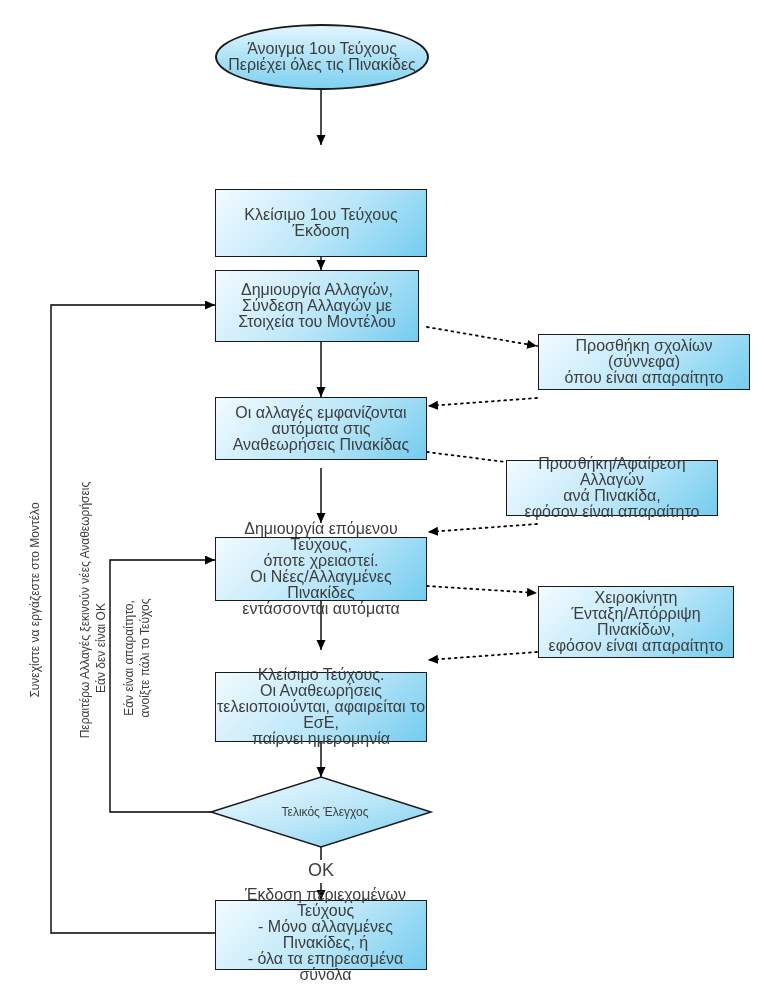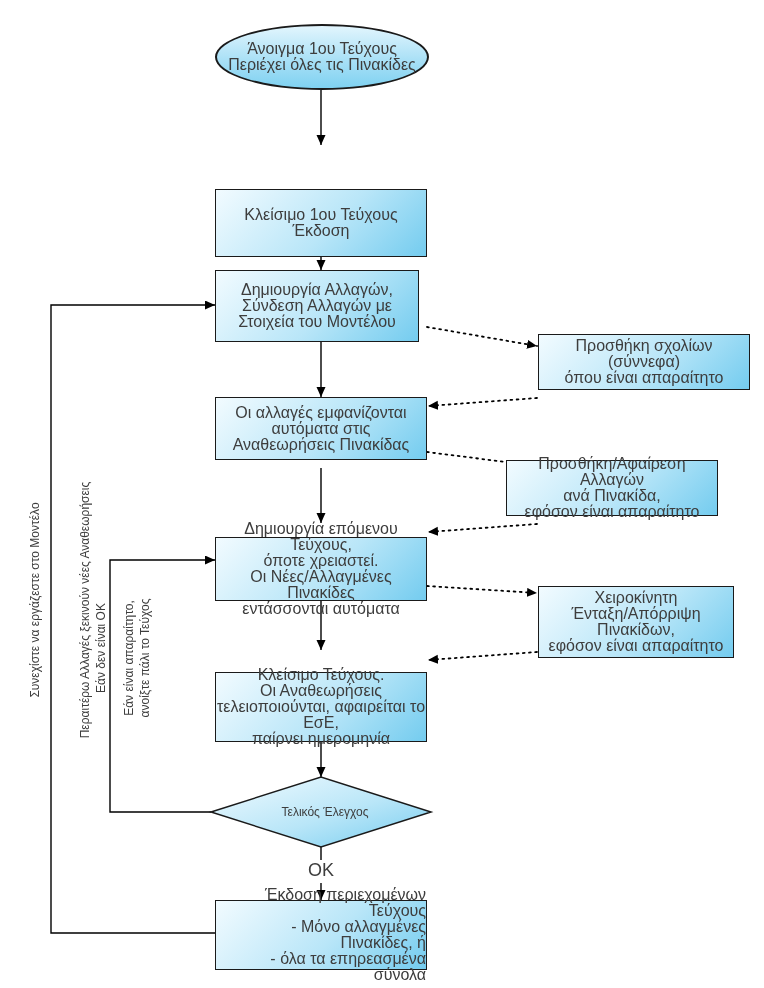--- a/index.html
+++ b/index.html
@@ -20,21 +20,21 @@
     background:linear-gradient(135deg,var(--fill-light) 0%,var(--fill-mid) 55%,var(--fill-dark) 100%);
     border:1.4px solid var(--stroke);
     font-size:16px;line-height:16px;text-align:center;white-space:pre-line;
     box-sizing:border-box;
   }
   .node.ellipse{
     border-radius:50%;
     border-width:2px;
     background:linear-gradient(180deg,#e2f5fd 0%,#a9e0f6 55%,#7fd2f1 100%);
   }
-  .node.left-align{justify-content:flex-start;text-align:right;padding-left:9px;}
+  .node.left-align{justify-content:flex-start;text-align:center;padding-left:9px;}
   .free-label{
     position:absolute;font-size:12px;line-height:16px;text-align:center;
     white-space:pre-line;color:var(--text);
   }
   .rot{transform:rotate(-90deg);}
 </style>
 </head>
 <body>
 
 <div id="canvas">

